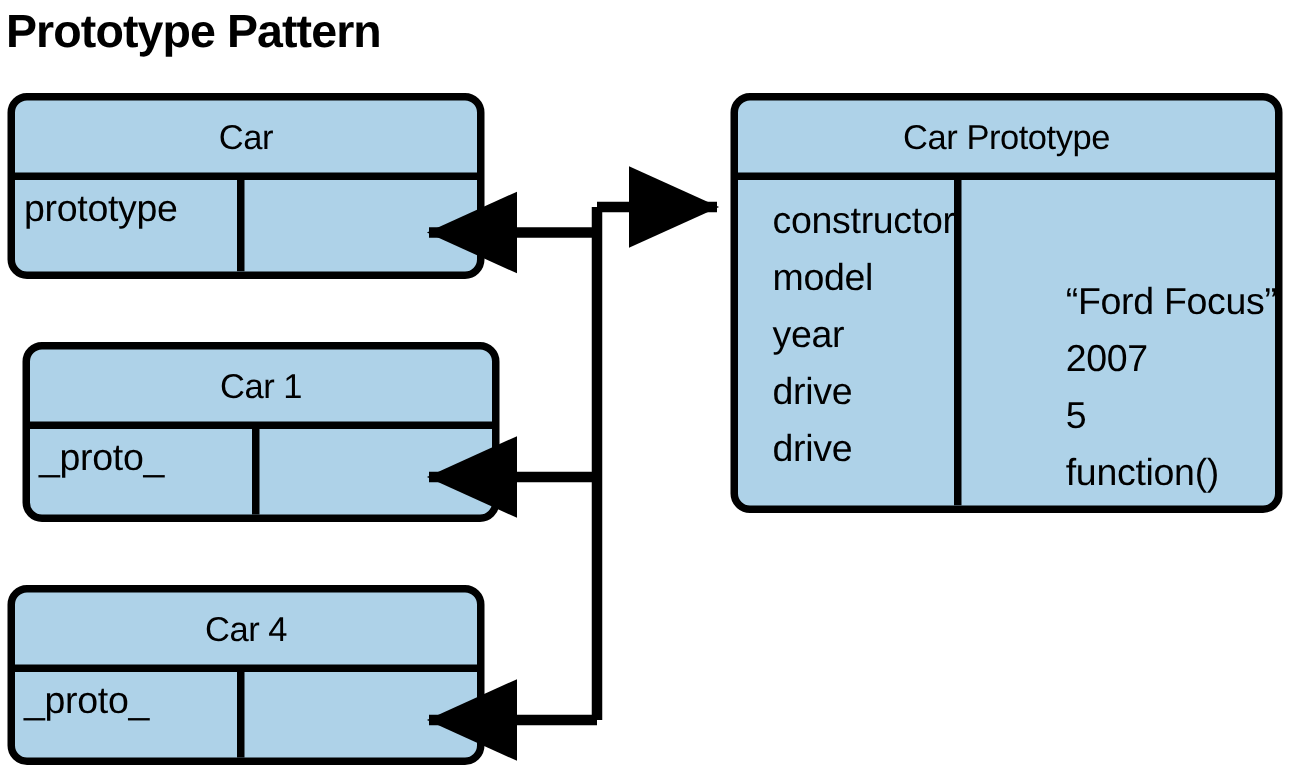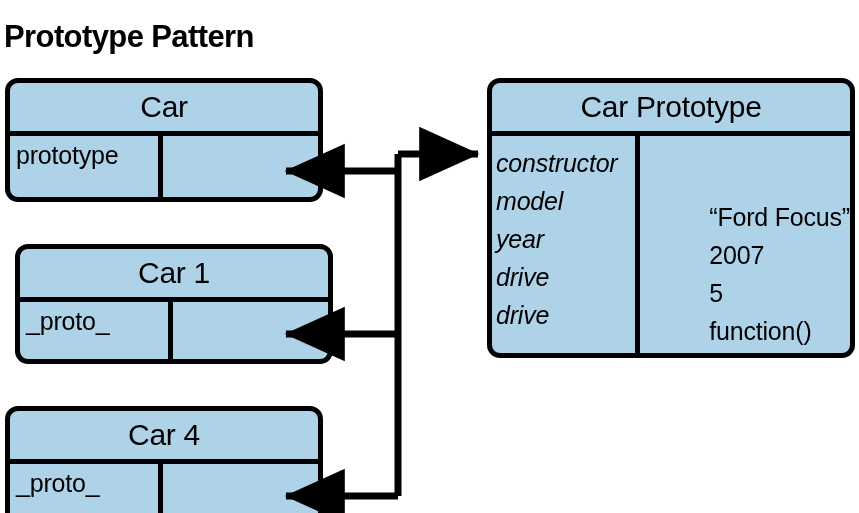--- a/index.html
+++ b/index.html
@@ -12,21 +12,21 @@
     height: 513px;
     position: relative;
     overflow: hidden;
     font-family: "Liberation Sans", sans-serif;
     color: #000000;
   }
 
   #diagram-root {
     position: absolute;
     left: 0;
-    top: 16px;
+    top: 0;
     width: 859px;
     height: 362px;
   }
 
   .page-title {
     position: absolute;
     left: 4px;
     top: 2px;
     font-size: 31px;
     font-weight: bold;
@@ -42,21 +42,21 @@
     box-sizing: border-box;
     background: #aed2e8;
     border: 5px solid #000000;
     border-radius: 13px;
     overflow: hidden;
   }
   .uml-header {
     box-sizing: border-box;
     width: 100%;
     text-align: center;
-    font-size: 30px;
+    font-size: 23px;
     letter-spacing: -0.3px;
     color: #000000;
     border-bottom: 5px solid #000000;
     display: flex;
     align-items: center;
     justify-content: center;
   }
   .uml-body {
     box-sizing: border-box;
     width: 100%;
@@ -107,23 +107,22 @@
   #box-car .col-right,
   #box-car1 .col-right,
   #box-car2 .col-right { padding-left: 8px; }
 
   
   #box-car-prototype { left: 487px; top: 62px; width: 368px; height: 280px; }
   #box-car-prototype .uml-header { height: 53px; }
   #box-car-prototype .uml-body { height: 217px; }
   #box-car-prototype .col-left {
     width: 180px;
-    padding-left: 4px;
+    padding-left: 23px;
     padding-top: 8px;
-    font-style: italic;
   }
   #box-car-prototype .col-right {
     padding-left: 8px;
     padding-top: 24px;
     margin-left: 24px;
   }
   #box-car-prototype .field-text { line-height: 38px; }
   .spacer-row { height: 38px; }
 
   

